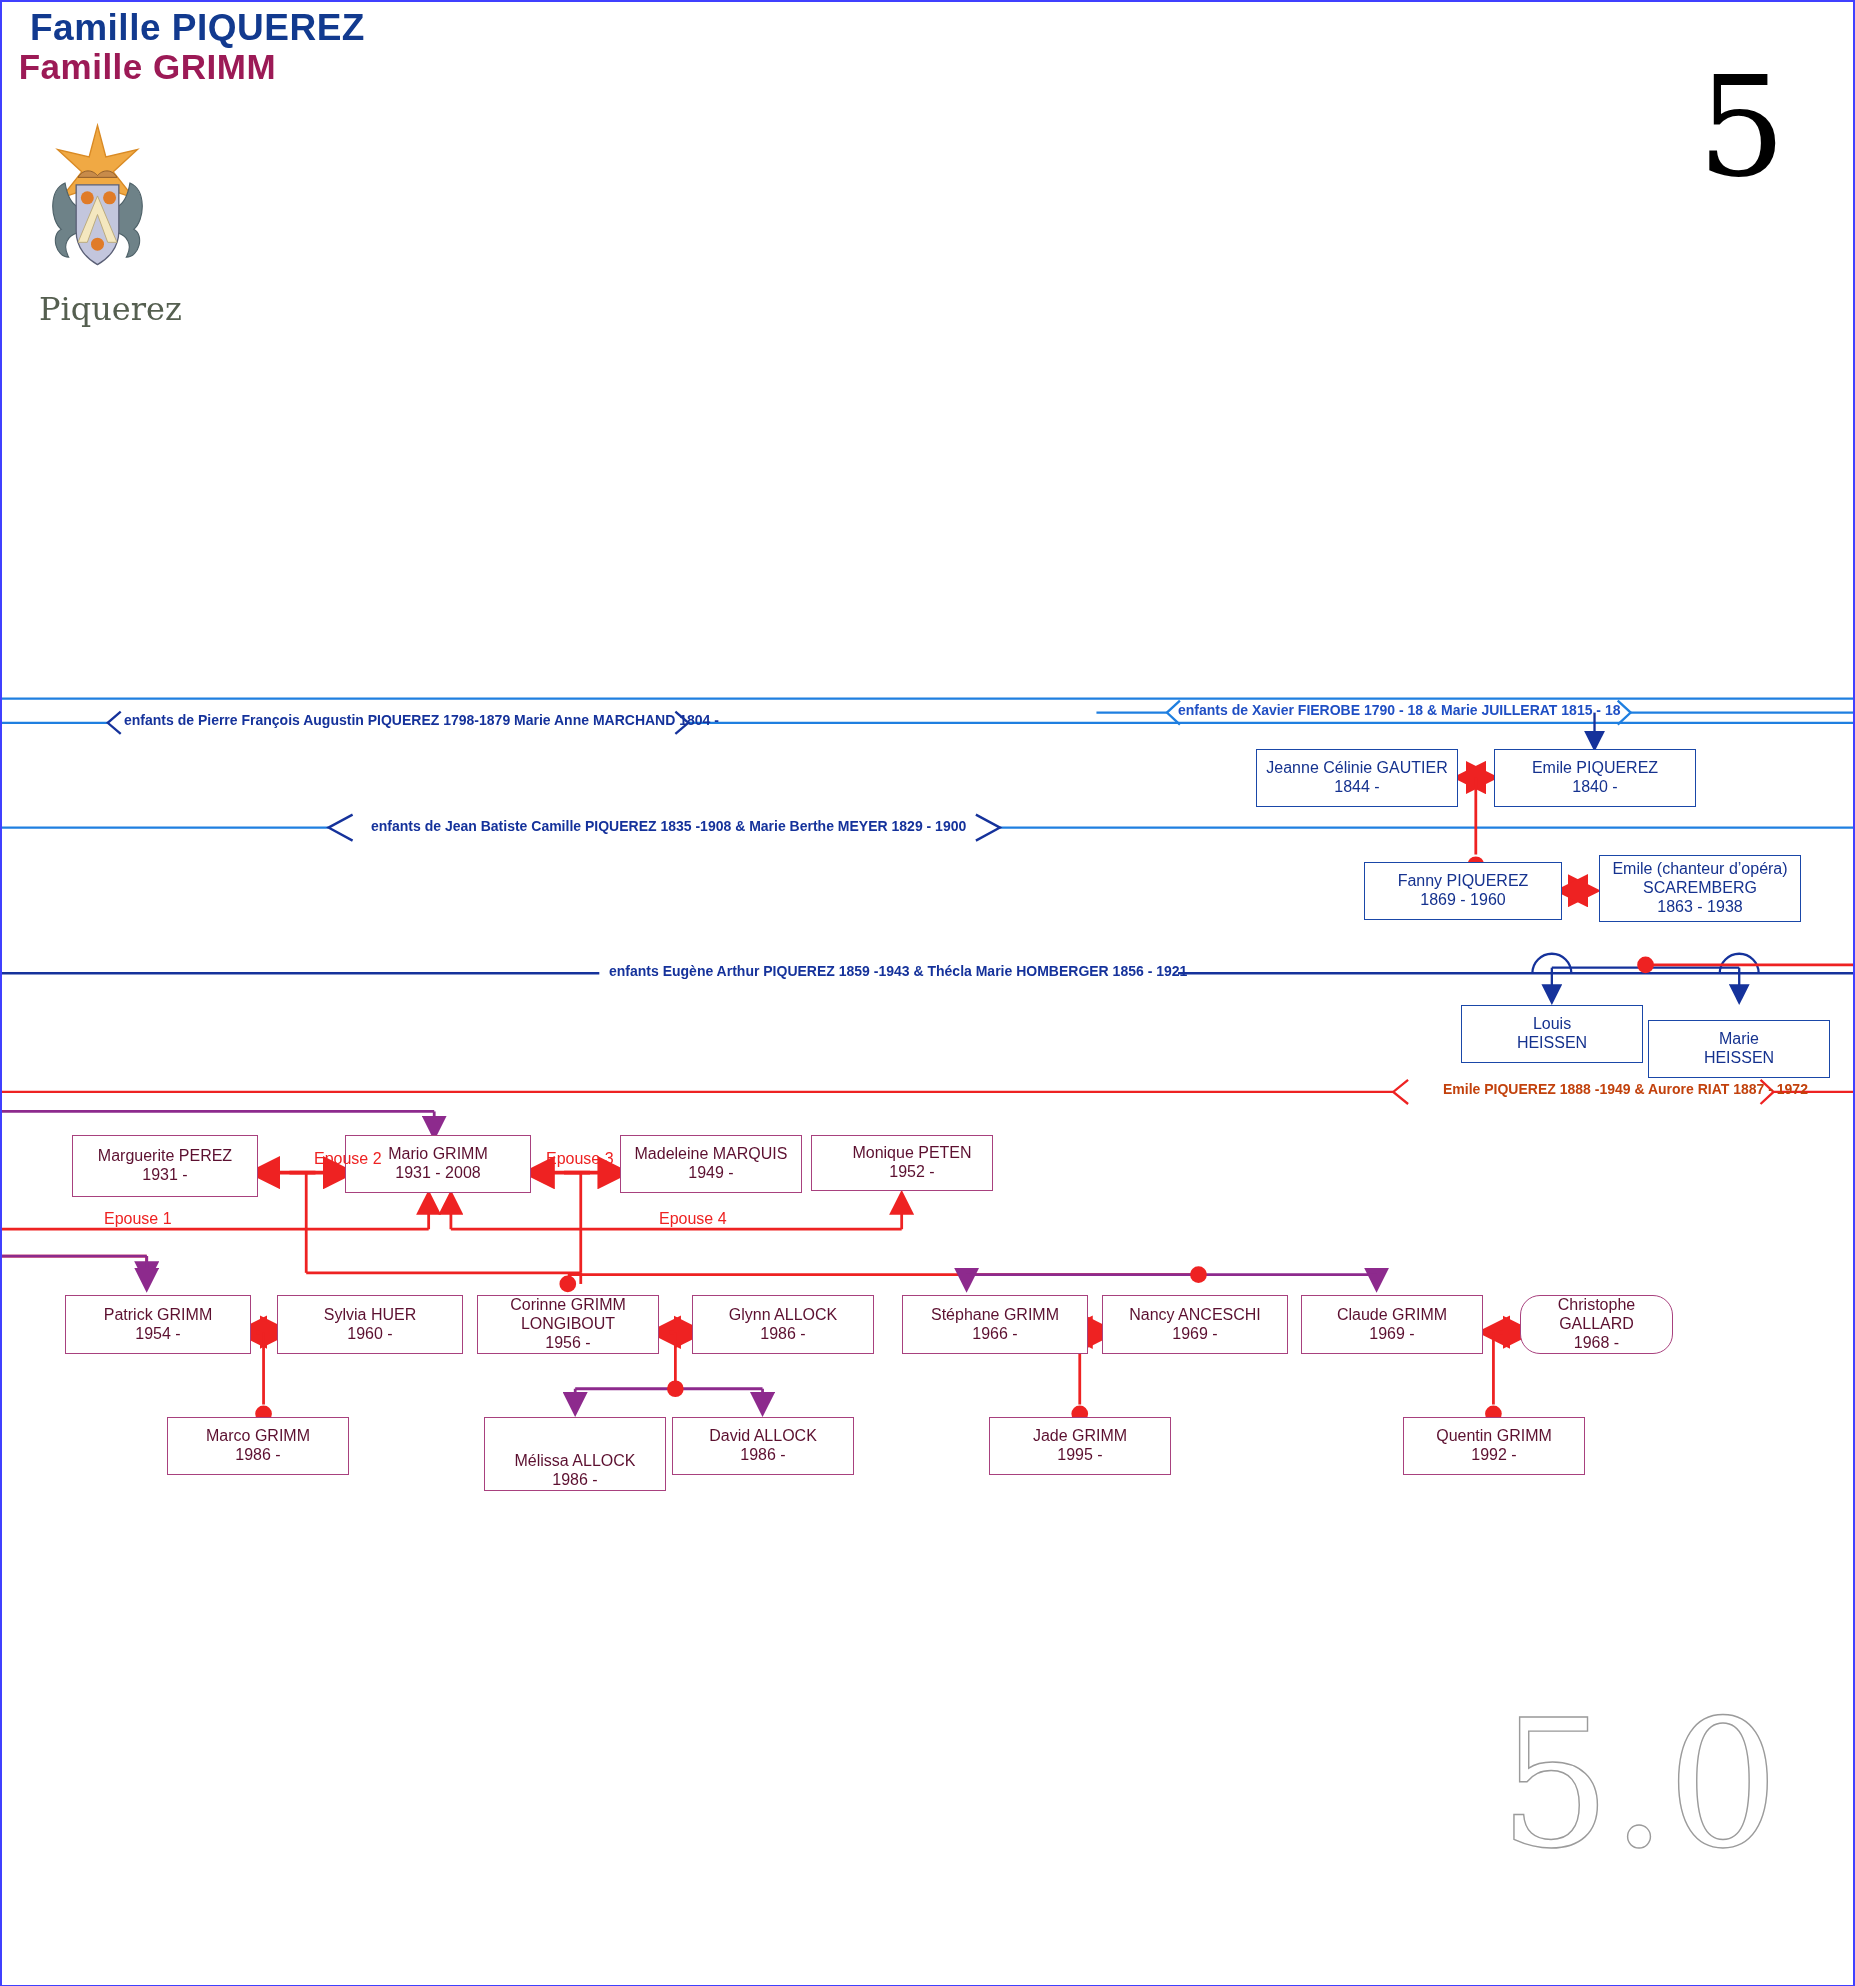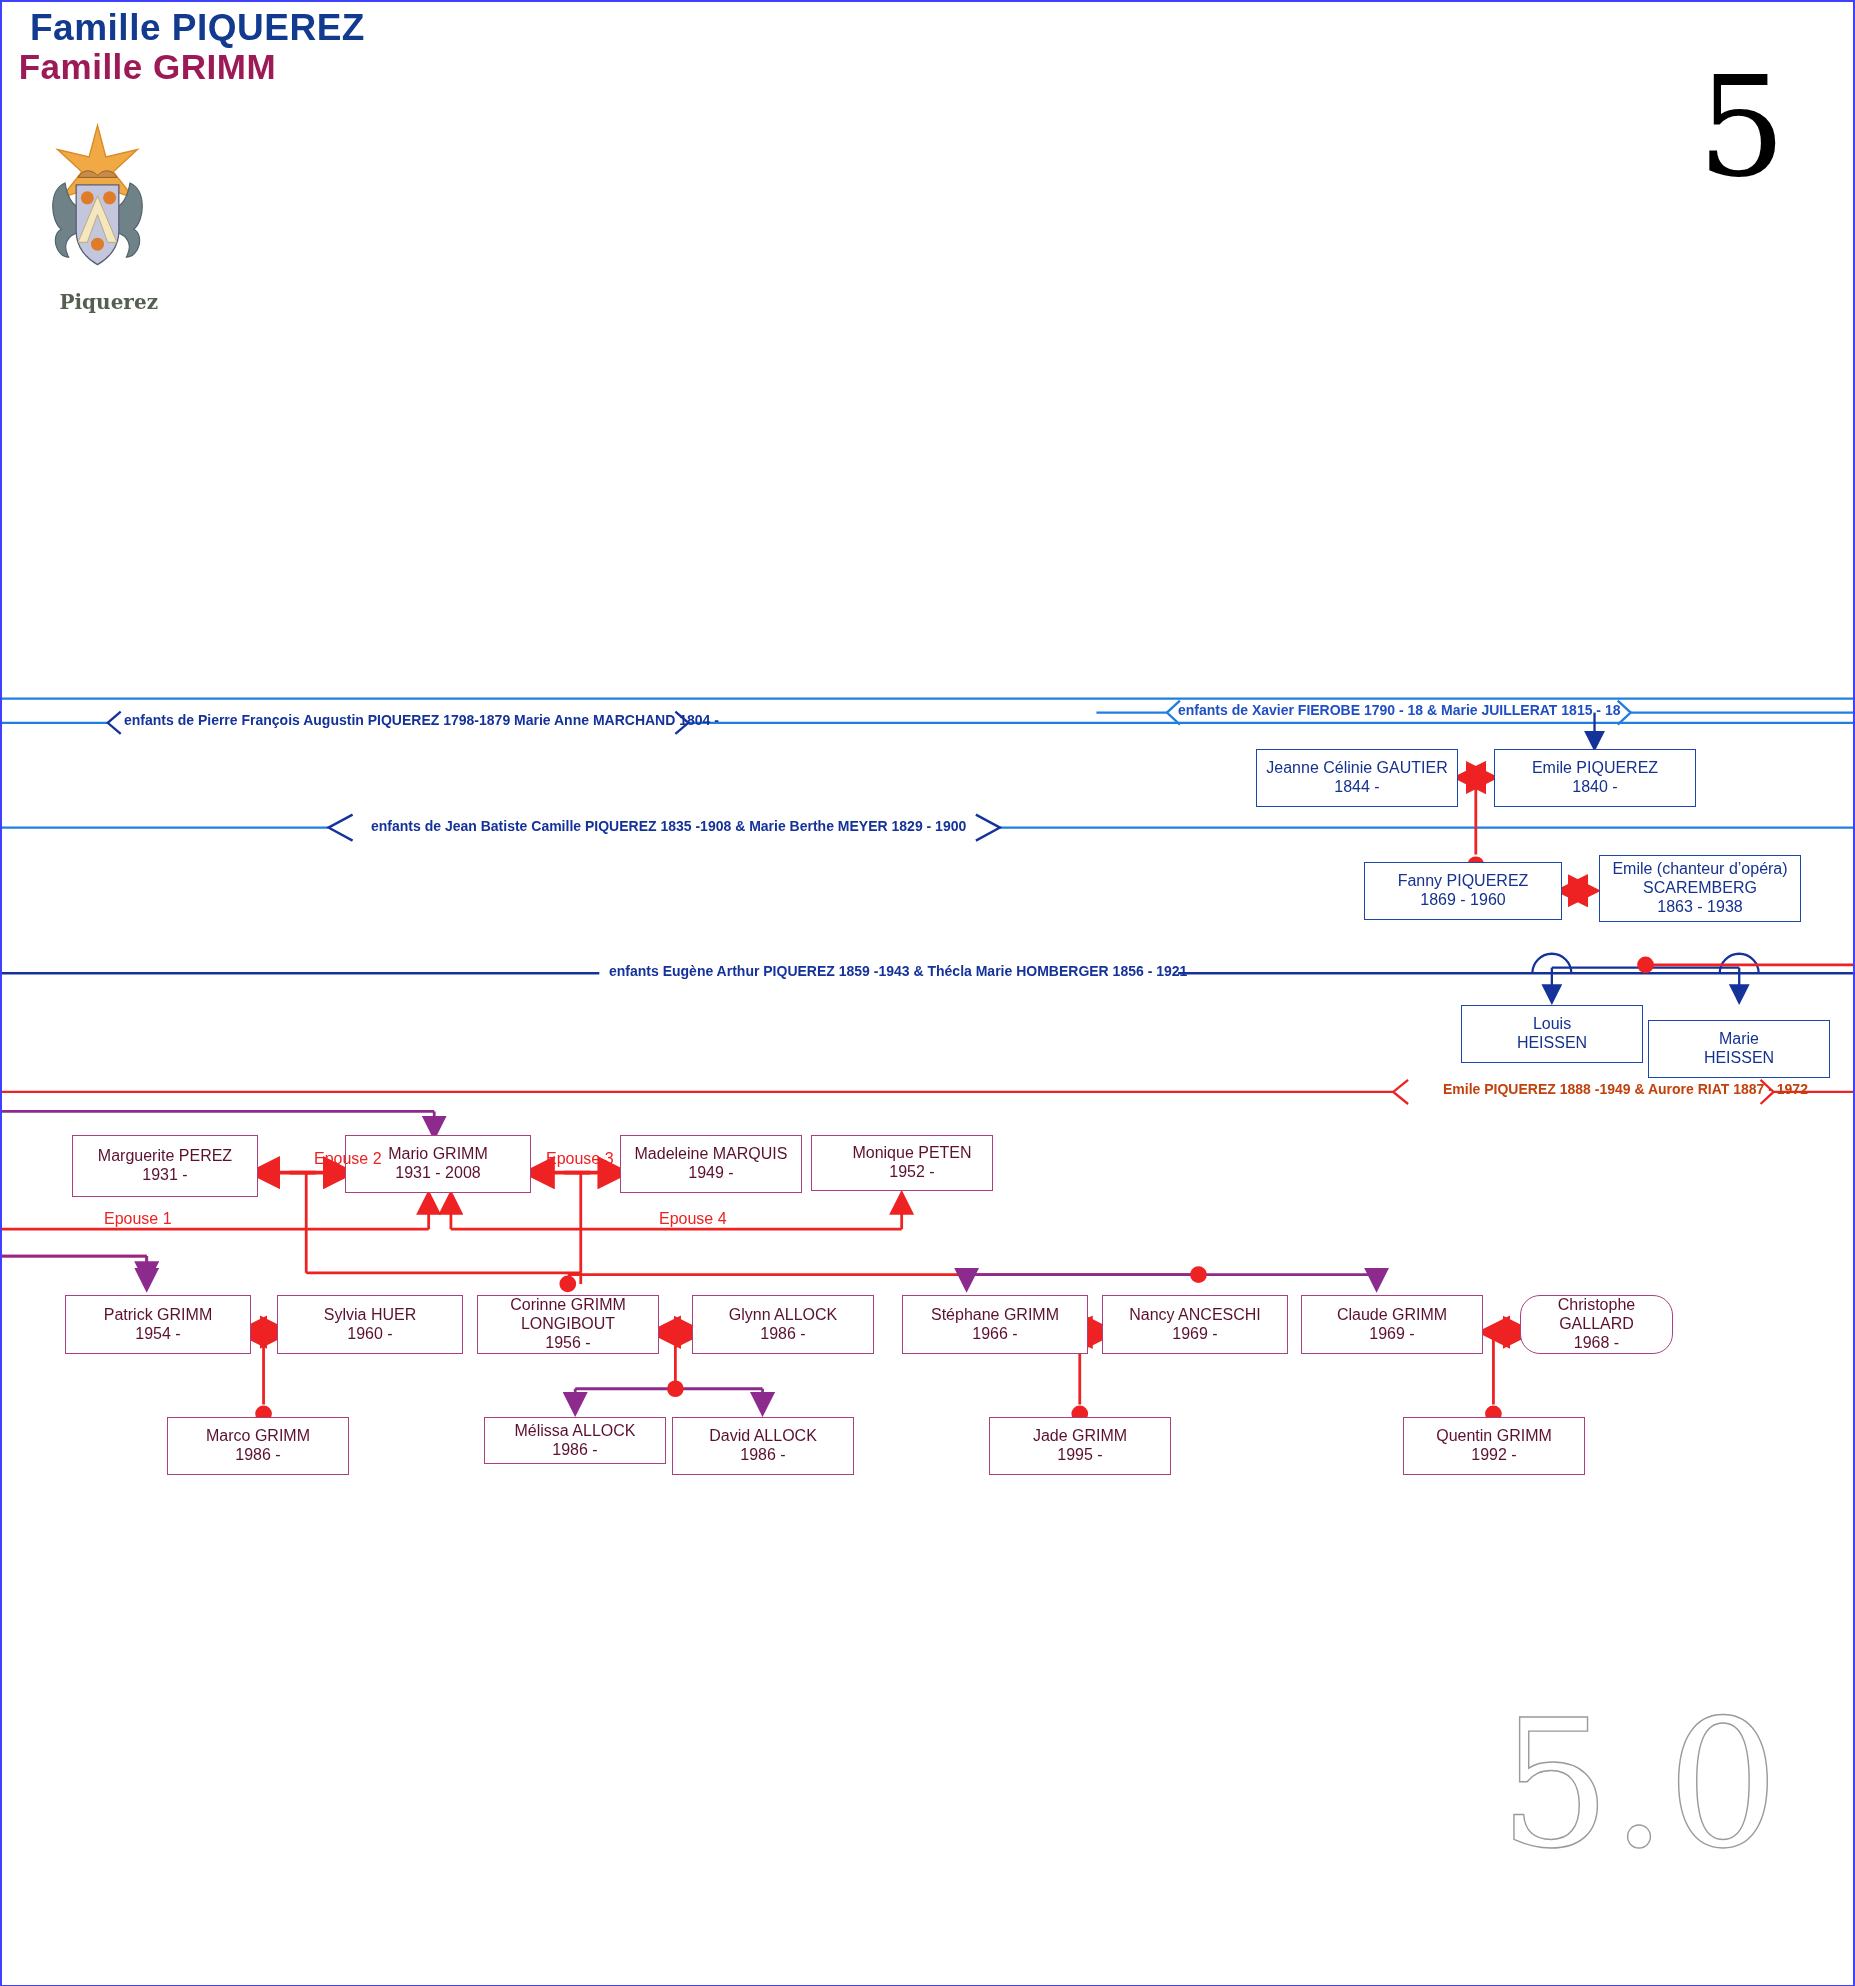--- a/index.html
+++ b/index.html
@@ -6,22 +6,22 @@
   body{width:1855px;height:1987px;font-family:"Liberation Sans",sans-serif;}
   #page{position:relative;width:1855px;height:1987px;box-sizing:border-box;
         border:2.8px solid #4040ff;background:#fff;overflow:hidden;}
   #svg-layer{position:absolute;left:0;top:0;width:1855px;height:1987px;}
 
   .title{position:absolute;font-weight:bold;letter-spacing:0.5px;white-space:nowrap;}
   #title-piquerez{left:28px;top:4.6px;font-size:37px;color:#123a8f;}
   #title-grimm{left:16.7px;top:45px;font-size:35px;color:#9c1a56;}
 
   #crest{position:absolute;left:35px;top:116px;width:121px;height:167px;}
-  #crest-label{position:absolute;left:37px;top:288px;width:119px;text-align:right;
-      font-family:"DejaVu Serif",serif;font-weight:bold;font-size:20px;color:#555f50;}
+  #crest-label{position:absolute;left:37px;top:288px;width:119px;text-align:left;
+      font-family:"DejaVu Serif",serif;font-weight:normal;font-size:32px;color:#555f50;}
 
   #page-number{position:absolute;right:67px;top:56px;font-size:139px;line-height:139px;
       color:#000;font-family:"DejaVu Serif",serif;}
   #watermark{position:absolute;right:74px;bottom:111px;font-size:176px;line-height:176px;
       color:transparent;-webkit-text-stroke:1.4px #9b9b9b;font-family:"DejaVu Serif",serif;}
 
   
   .banner-text{position:absolute;white-space:nowrap;font-weight:bold;}
   .banner-blue{color:#1f4fc4;}
   .banner-blue-dark{color:#15329b;}
@@ -332,21 +332,21 @@
           <span class="nm">Christophe GALLARD</span>
           <span class="nm">1968 -</span>
         </div>
       </div>
       <div class="node node-red" style="left: 165px; top: 1415px; width: 182px; height: 58px;">
         <div>
           <span class="nm">Marco GRIMM</span>
           <span class="nm">1986 -</span>
         </div>
       </div>
-      <div class="node node-red" style="left: 482px; top: 1415px; width: 182px; height: 47px;">
+      <div class="node node-red" style="left: 482px; top: 1415px; width: 182px; height: 74px; align-items: flex-end;">
         <div>
           <span class="nm">Mélissa ALLOCK</span>
           <span class="nm">1986 -</span>
         </div>
       </div>
       <div class="node node-red" style="left: 670px; top: 1415px; width: 182px; height: 58px;">
         <div>
           <span class="nm">David ALLOCK</span>
           <span class="nm">1986 -</span>
         </div>

